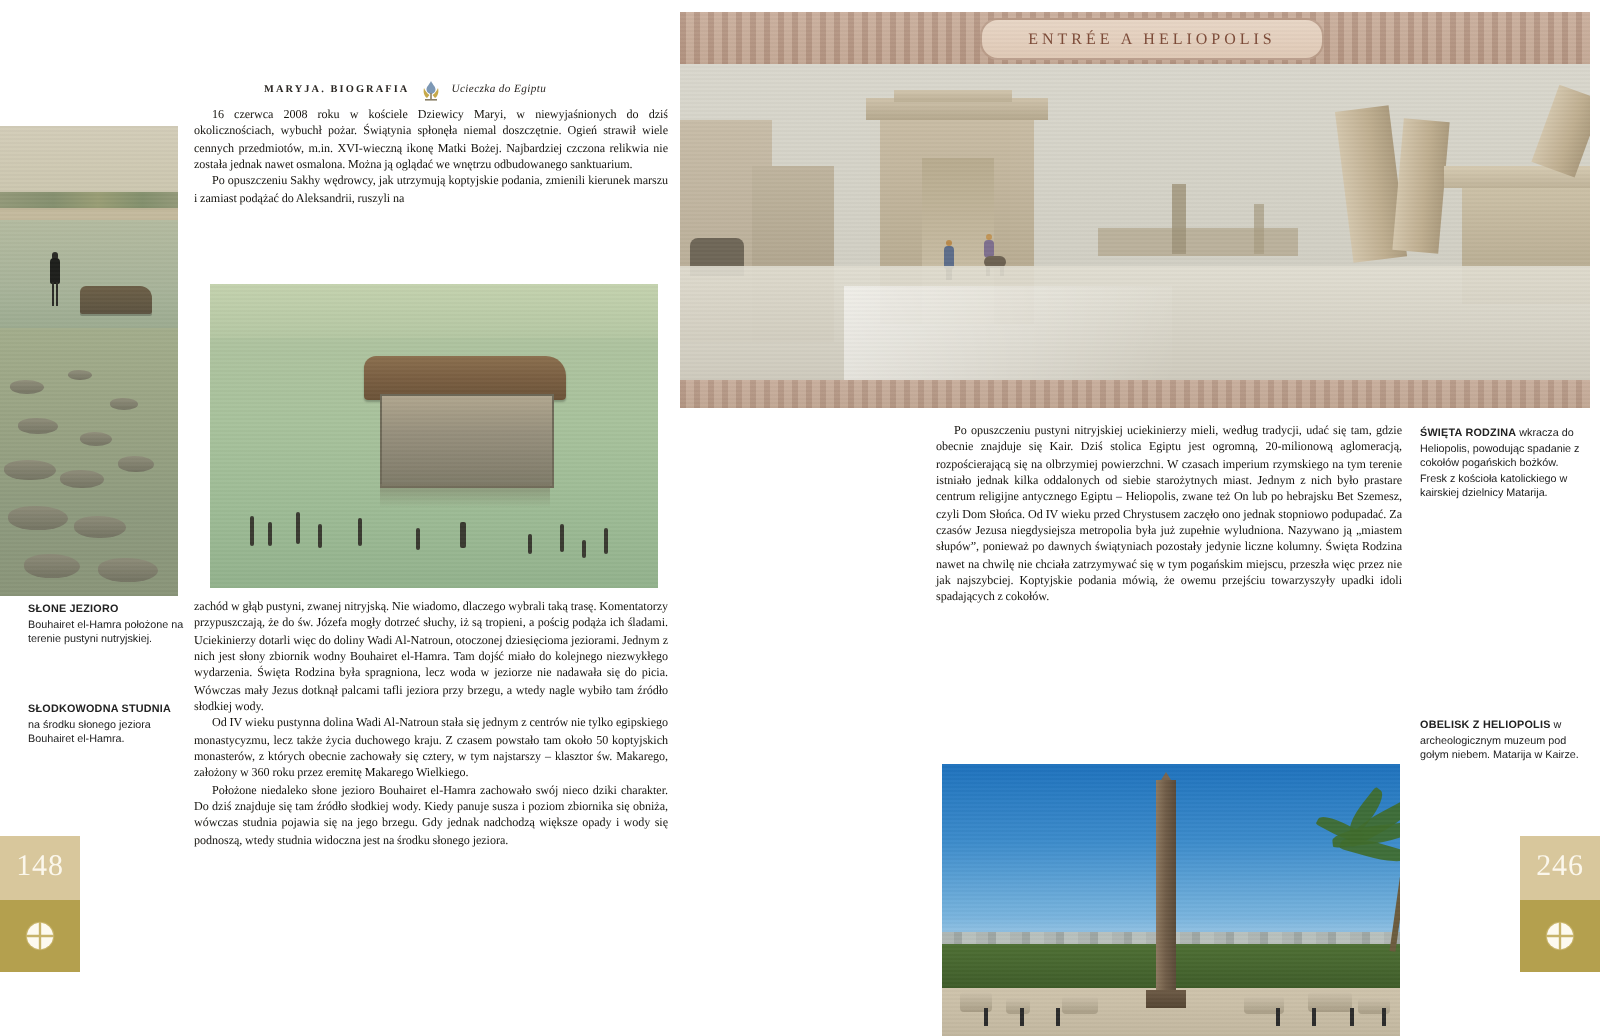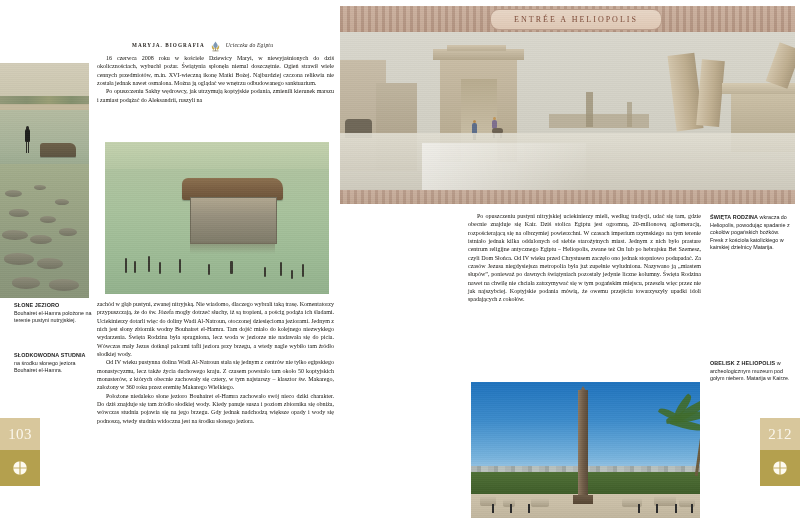--- a/index.html
+++ b/index.html
@@ -228,21 +228,21 @@
     </div>
 
     <div class="col-text" id="left-text-2">
       <p class="noind">zachód w głąb pustyni, zwanej nitryjską. Nie wiadomo, dlaczego wybrali taką trasę. Komentatorzy przypuszczają, że do św. Józefa mogły dotrzeć słuchy, iż są tropieni, a pościg podąża ich śladami. Uciekinierzy dotarli więc do doliny Wadi Al-Natroun, otoczonej dziesięcioma jeziorami. Jednym z nich jest słony zbiornik wodny Bouhairet el-Hamra. Tam dojść miało do kolejnego niezwykłego wydarzenia. Święta Rodzina była spragniona, lecz woda w jeziorze nie nadawała się do picia. Wówczas mały Jezus dotknął palcami tafli jeziora przy brzegu, a wtedy nagle wybiło tam źródło słodkiej wody.</p>
       <p>Od IV wieku pustynna dolina Wadi Al-Natroun stała się jednym z centrów nie tylko egipskiego monastycyzmu, lecz także życia duchowego kraju. Z czasem powstało tam około 50 koptyjskich monasterów, z których obecnie zachowały się cztery, w tym najstarszy – klasztor św. Makarego, założony w 360 roku przez eremitę Makarego Wielkiego.</p>
       <p>Położone niedaleko słone jezioro Bouhairet el-Hamra zachowało swój nieco dziki charakter. Do dziś znajduje się tam źródło słodkiej wody. Kiedy panuje susza i poziom zbiornika się obniża, wówczas studnia pojawia się na jego brzegu. Gdy jednak nadchodzą większe opady i wody się podnoszą, wtedy studnia widoczna jest na środku słonego jeziora.</p>
     </div>
 
     <div class="pagenum" id="pagenum-left">
       <div class="pn-top">
-        <span>103</span>
+        <span>148</span>
       </div>
       <div class="pn-bot">
         <span class="quatrefoil">
           <svg viewBox="0 0 20 20" width="15" height="15">
             <circle cx="10" cy="10" r="9.5" fill="#c7b36a"></circle>
             <path d="M9.2 1.2 A9 9 0 0 0 1.2 9.2 L9.2 9.2 Z" fill="#fdfaf0"></path>
             <path d="M10.8 1.2 A9 9 0 0 1 18.8 9.2 L10.8 9.2 Z" fill="#fdfaf0"></path>
             <path d="M9.2 18.8 A9 9 0 0 1 1.2 10.8 L9.2 10.8 Z" fill="#fdfaf0"></path>
             <path d="M10.8 18.8 A9 9 0 0 0 18.8 10.8 L10.8 10.8 Z" fill="#fdfaf0"></path>
           </svg>
@@ -337,21 +337,21 @@
     <div class="ob-bollard" style="left:25%;top:90%;height:9px;"></div>
     <div class="ob-bollard" style="left:73%;top:90%;height:9px;"></div>
     <div class="ob-bollard" style="left:81%;top:90%;height:9px;"></div>
     <div class="ob-bollard" style="left:89%;top:90%;height:9px;"></div>
     <div class="ob-bollard" style="left:96%;top:90%;height:9px;"></div>
     <div class="noise"></div>
   </div>
 
   <div class="pagenum" id="pagenum-right">
     <div class="pn-top">
-      <span>212</span>
+      <span>246</span>
     </div>
     <div class="pn-bot">
       <span class="quatrefoil">
         <svg viewBox="0 0 20 20" width="15" height="15">
           <circle cx="10" cy="10" r="9.5" fill="#c7b36a"></circle>
           <path d="M9.2 1.2 A9 9 0 0 0 1.2 9.2 L9.2 9.2 Z" fill="#fdfaf0"></path>
           <path d="M10.8 1.2 A9 9 0 0 1 18.8 9.2 L10.8 9.2 Z" fill="#fdfaf0"></path>
           <path d="M9.2 18.8 A9 9 0 0 1 1.2 10.8 L9.2 10.8 Z" fill="#fdfaf0"></path>
           <path d="M10.8 18.8 A9 9 0 0 0 18.8 10.8 L10.8 10.8 Z" fill="#fdfaf0"></path>
         </svg>

